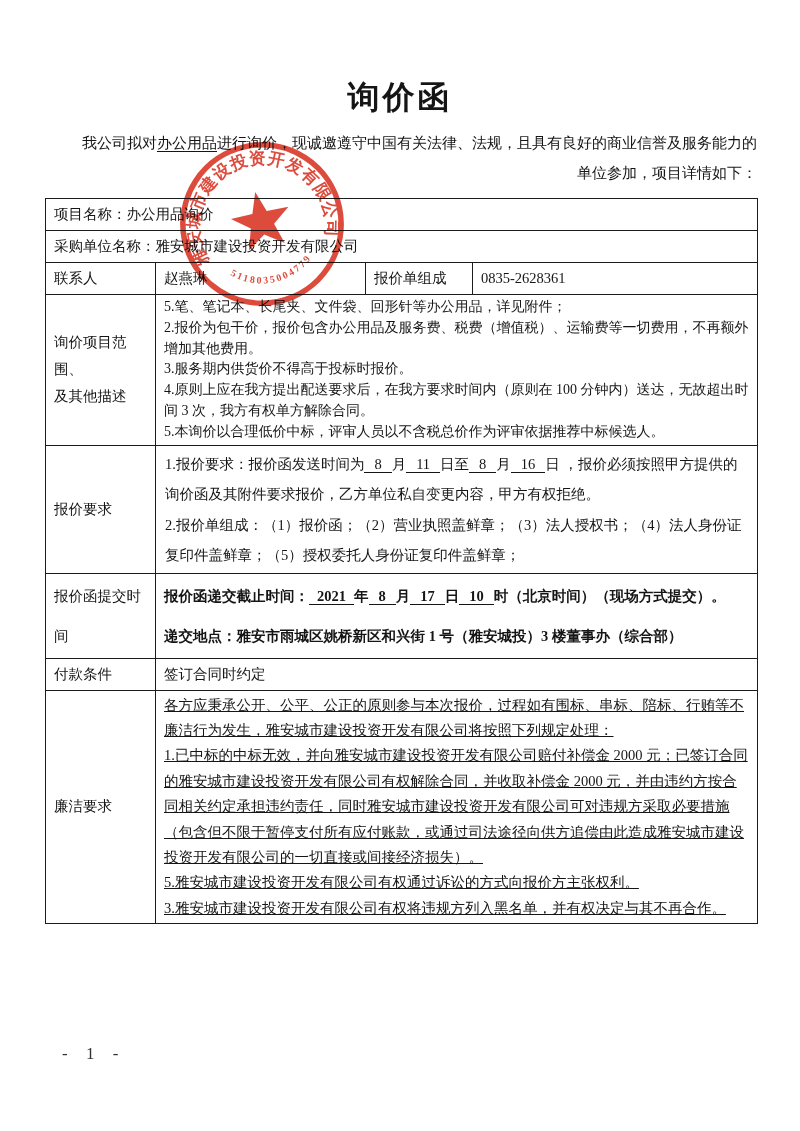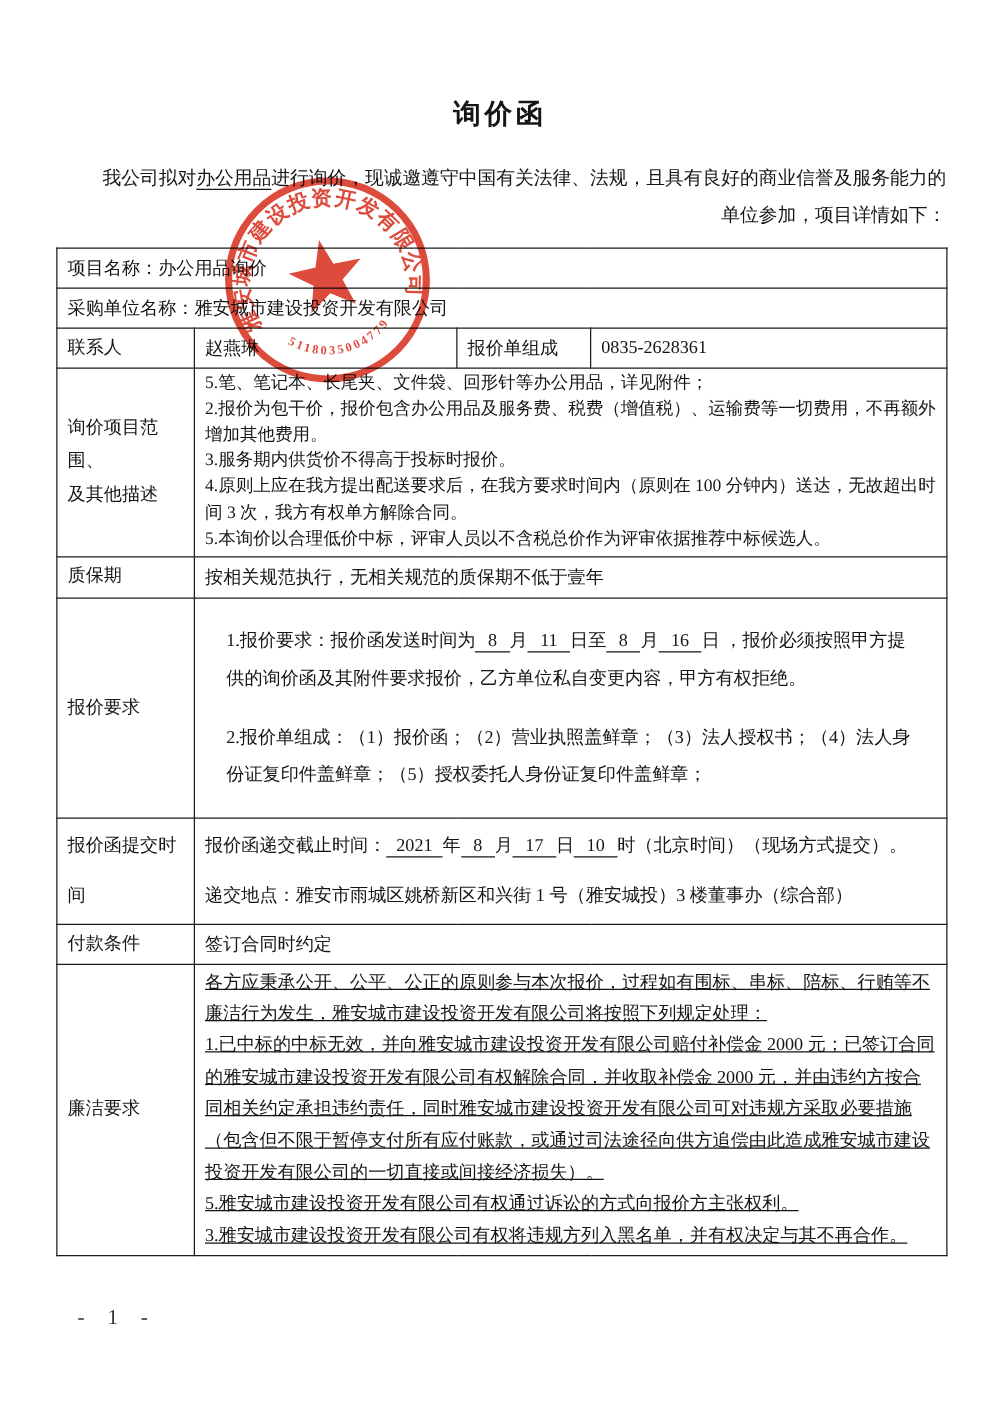--- a/index.html
+++ b/index.html
@@ -3,40 +3,40 @@
 <meta charset="utf-8">
 <style>
   html,body{margin:0;padding:0;background:#ffffff;}
   .page{
     position:relative;width:800px;height:1131px;background:#fff;
     font-family:"Liberation Serif","DejaVu Serif",serif;color:#151515;
     overflow:hidden;
   }
   .doc-title{
     position:absolute;top:76px;left:0;width:100%;text-align:center;
-    font-size:22px;font-weight:bold;letter-spacing:3px;
+    font-size:32px;font-weight:bold;letter-spacing:3px;
   }
   .intro{
     position:absolute;top:128px;left:45px;width:712px;
     font-size:15px;line-height:30px;text-indent:2em;margin:0;text-align:right;
   }
   .u-fill{border-bottom:1.3px solid #151515;}
   table.inq{
     position:absolute;top:198px;left:45px;width:712px;
     border-collapse:collapse;table-layout:fixed;
   }
   table.inq td{
     border:1.6px solid #1c1c1c;vertical-align:middle;
     padding:2px 8px;font-size:14.5px;box-sizing:border-box;
   }
   td.lbl{white-space:pre-line;line-height:27px;}
   td.lbl.lh40{line-height:40px;}
   .scope-cell p{margin:0;font-size:14px;line-height:20.8px;}
-  .quote-cell p{margin:17px;line-height:30px;}
-  .submit-cell p{margin:0;line-height:40px;}
+  .quote-cell p{margin:1px;line-height:30px;}
+  .submit-cell p{margin:0;line-height:40px;font-weight:bold;}
   .integrity-cell p{margin:0;line-height:25.4px;text-decoration:underline;}
   .blank{border-bottom:1.3px solid #151515;padding:0 10px;}
   .blank.wide{padding:0 8px;}
   .footer-page{
     position:absolute;top:1044px;left:62px;font-size:17px;letter-spacing:7px;
     font-family:"Liberation Serif","DejaVu Serif",serif;color:#333;
   }
   .seal{
     position:absolute;left:176px;top:138px;width:172px;height:172px;
     transform:rotate(-12deg);mix-blend-mode:multiply;opacity:0.88;
@@ -78,24 +78,20 @@
 及其他描述</td>
       <td colspan="3" class="scope-cell">
         <p>5.笔、笔记本、长尾夹、文件袋、回形针等办公用品，详见附件；</p>
         <p>2.报价为包干价，报价包含办公用品及服务费、税费（增值税）、运输费等一切费用，不再额外增加其他费用。</p>
         <p>3.服务期内供货价不得高于投标时报价。</p>
         <p>4.原则上应在我方提出配送要求后，在我方要求时间内（原则在 100 分钟内）送达，无故超出时间 3 次，我方有权单方解除合同。</p>
         <p>5.本询价以合理低价中标，评审人员以不含税总价作为评审依据推荐中标候选人。</p>
       </td>
     </tr>
     <tr>
-      <td style="height:33px" class="lbl">质保期</td>
-      <td colspan="3">按相关规范执行，无相关规范的质保期不低于壹年</td>
-    </tr>
-    <tr>
       <td style="height:121px" class="lbl">报价要求</td>
       <td colspan="3" class="quote-cell">
         <p><span>1.报价要求：报价函发送时间为</span><span class="blank">8</span><span>月</span><span class="blank">11</span><span>日至</span><span class="blank">8</span><span>月</span><span class="blank">16</span><span>日 ，报价必须按照甲方提供的询价函及其附件要求报价，乙方单位私自变更内容，甲方有权拒绝。</span></p>
         <p>2.报价单组成：（1）报价函；（2）营业执照盖鲜章；（3）法人授权书；（4）法人身份证复印件盖鲜章；（5）授权委托人身份证复印件盖鲜章；</p>
       </td>
     </tr>
     <tr>
       <td style="height:80px" class="lbl lh40">报价函提交时
 间</td>
       <td colspan="3" class="submit-cell">

